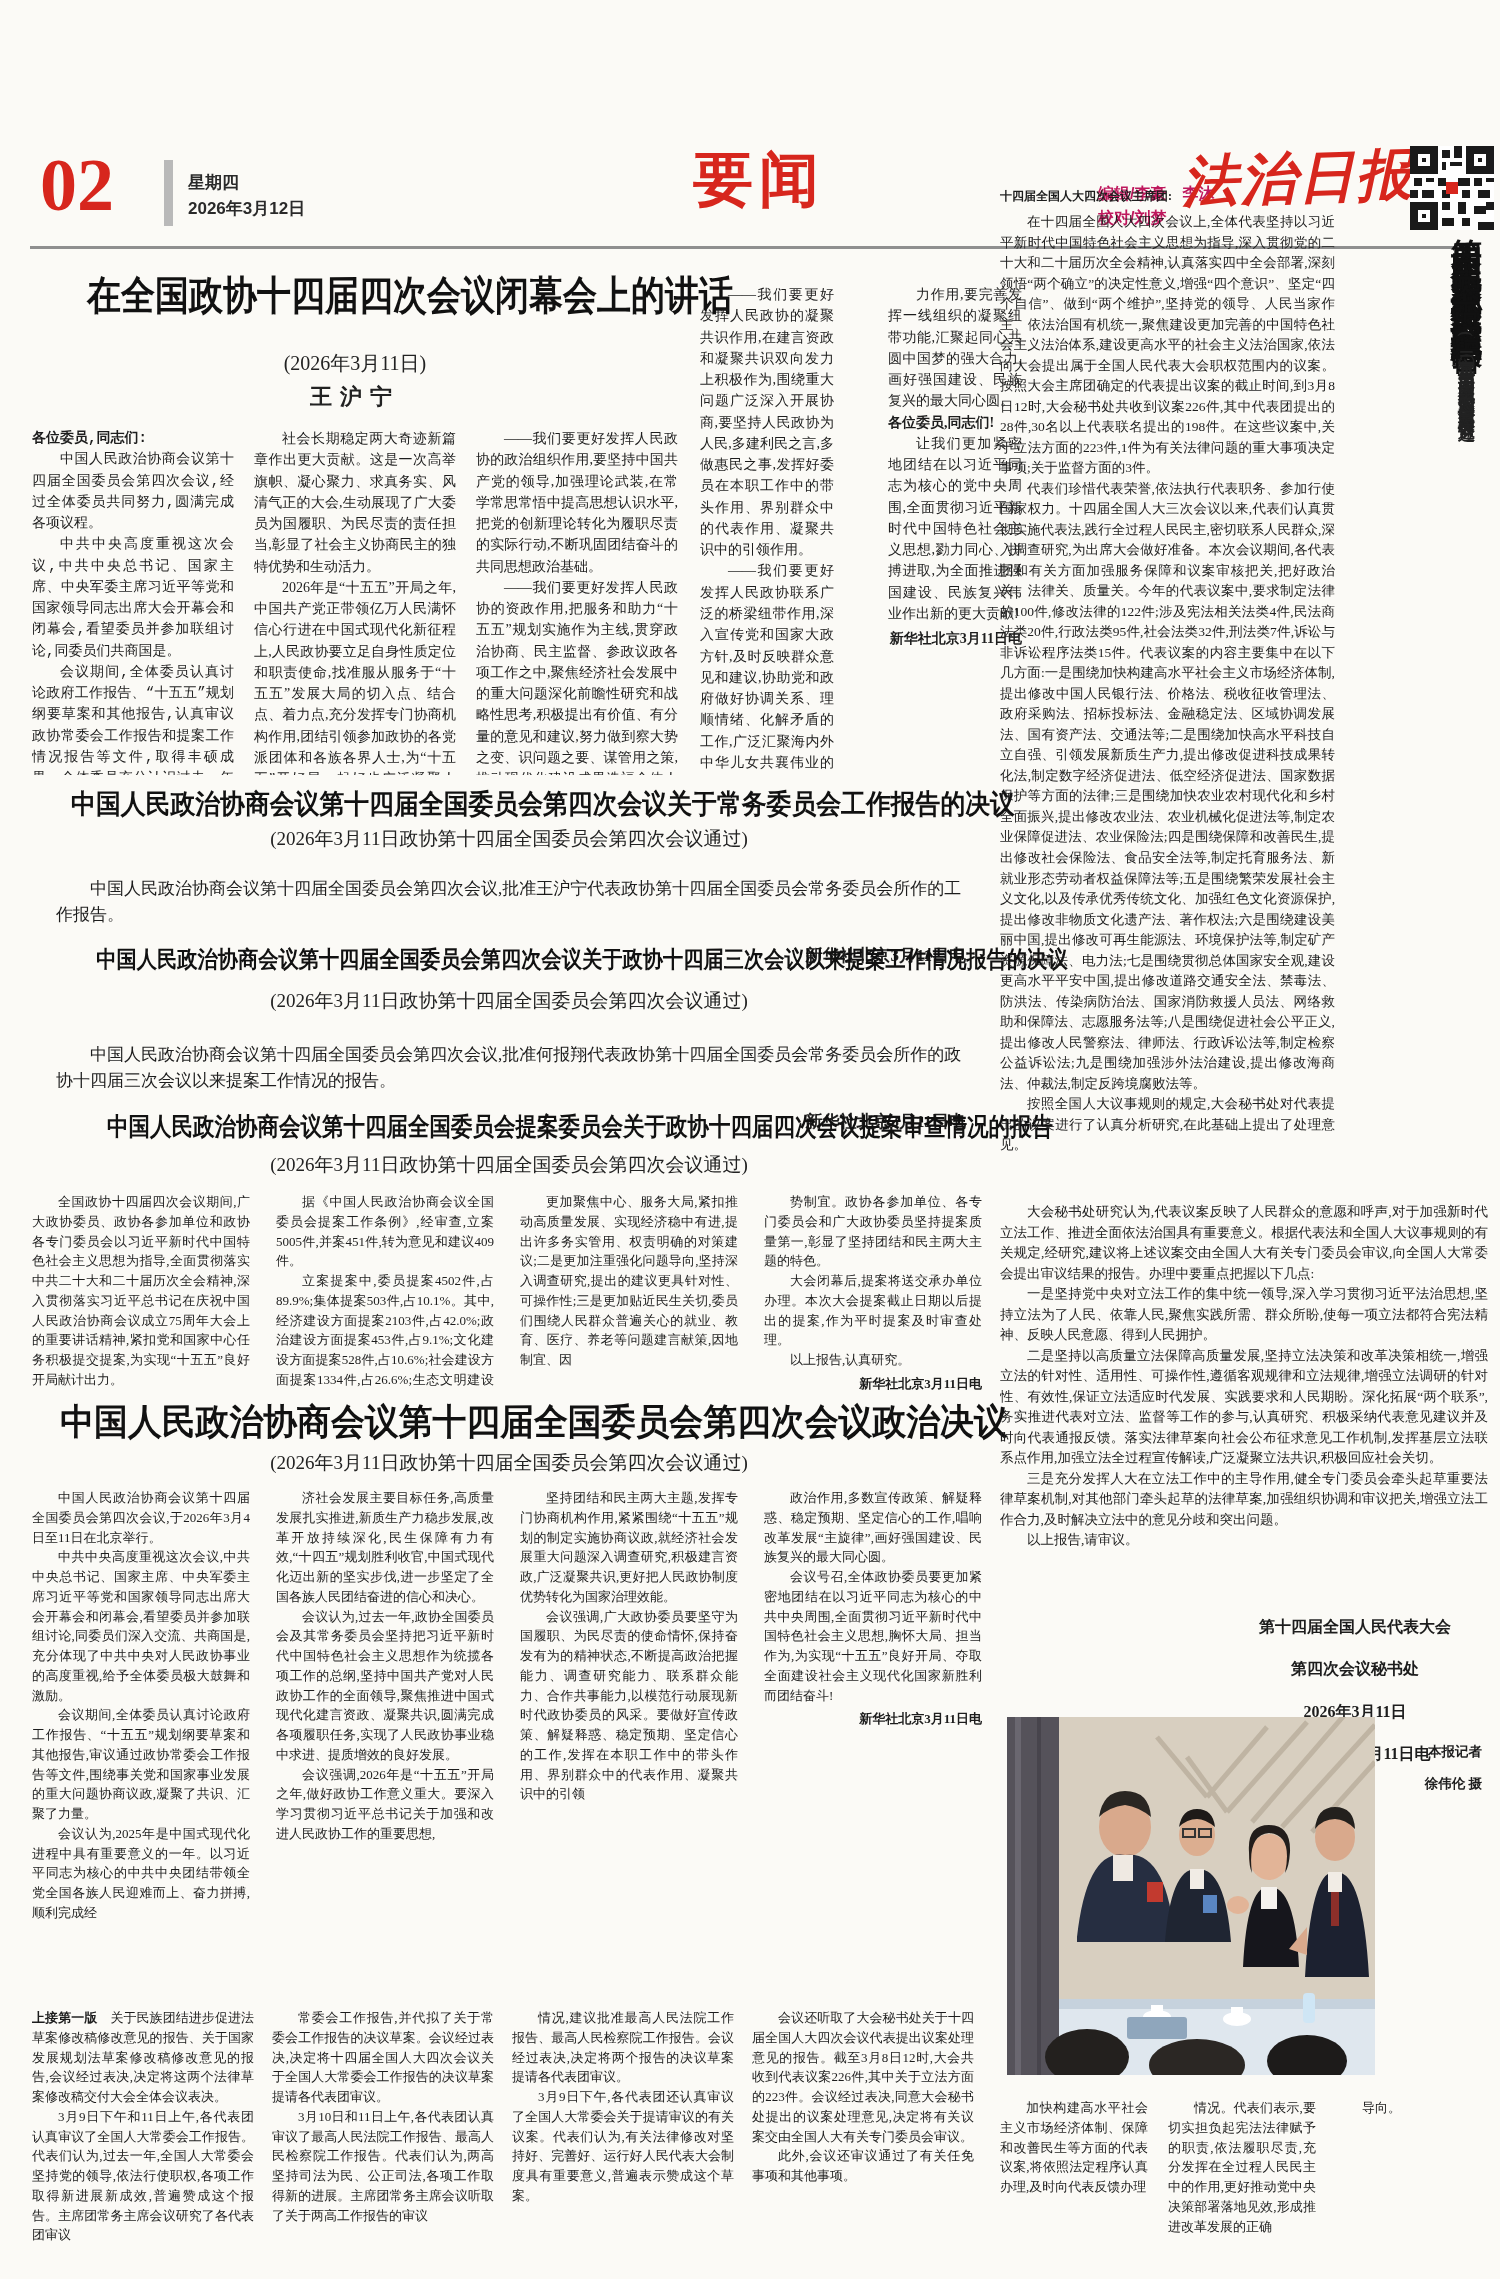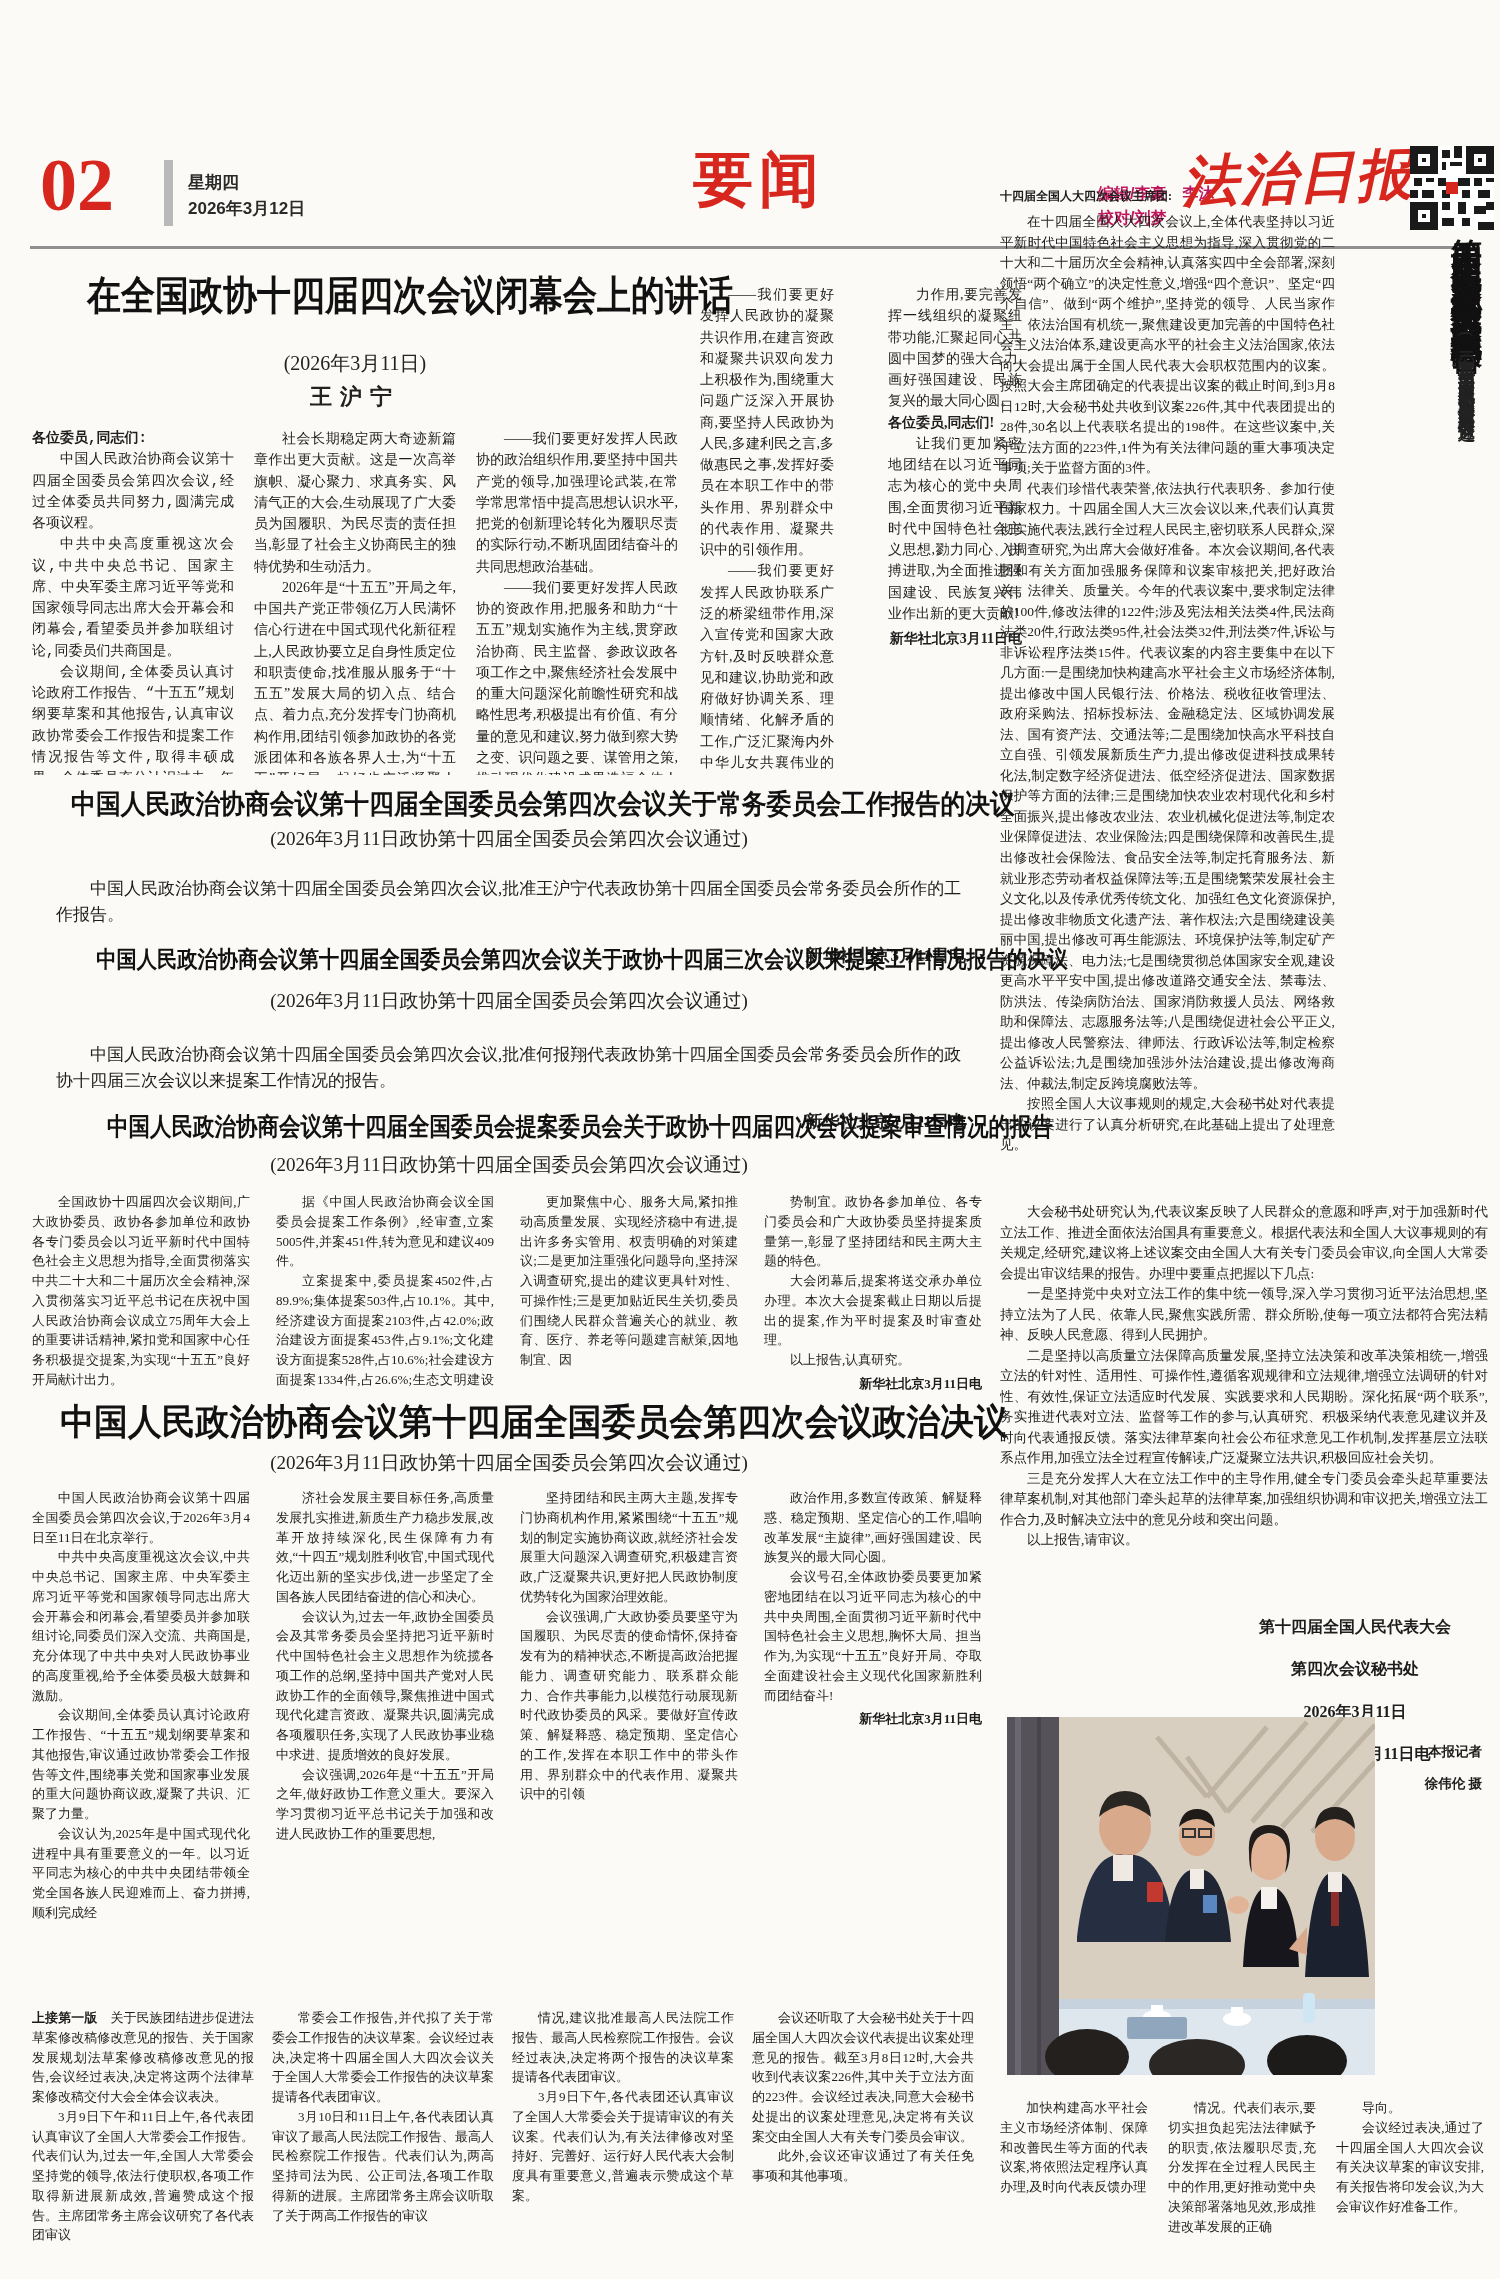--- a/index.html
+++ b/index.html
@@ -306,16 +306,15 @@
       <p>此外,会议还审议通过了有关任免事项和其他事项。</p>
     </div>
   <div class="abs tcol small13" style="left:1000px;top:2098px;width:148px;height:178px;">
       <p>加快构建高水平社会主义市场经济体制、保障和改善民生等方面的代表议案,将依照法定程序认真办理,及时向代表反馈办理</p>
     </div>
   <div class="abs tcol small13" style="left:1168px;top:2098px;width:148px;height:178px;">
       <p>情况。代表们表示,要切实担负起宪法法律赋予的职责,依法履职尽责,充分发挥在全过程人民民主中的作用,更好推动党中央决策部署落地见效,形成推进改革发展的正确</p>
     </div>
   <div class="abs tcol small13" style="left:1336px;top:2098px;width:148px;height:178px;">
       <p>导向。</p>
-      <p>会议经过表决,通过了十四届全国人大四次会议有关决议草案的审议安排,有关报告将印发会议,为大会审议作好准备工作。</p>
     </div>
 
 </div>
 
 </body></html>

